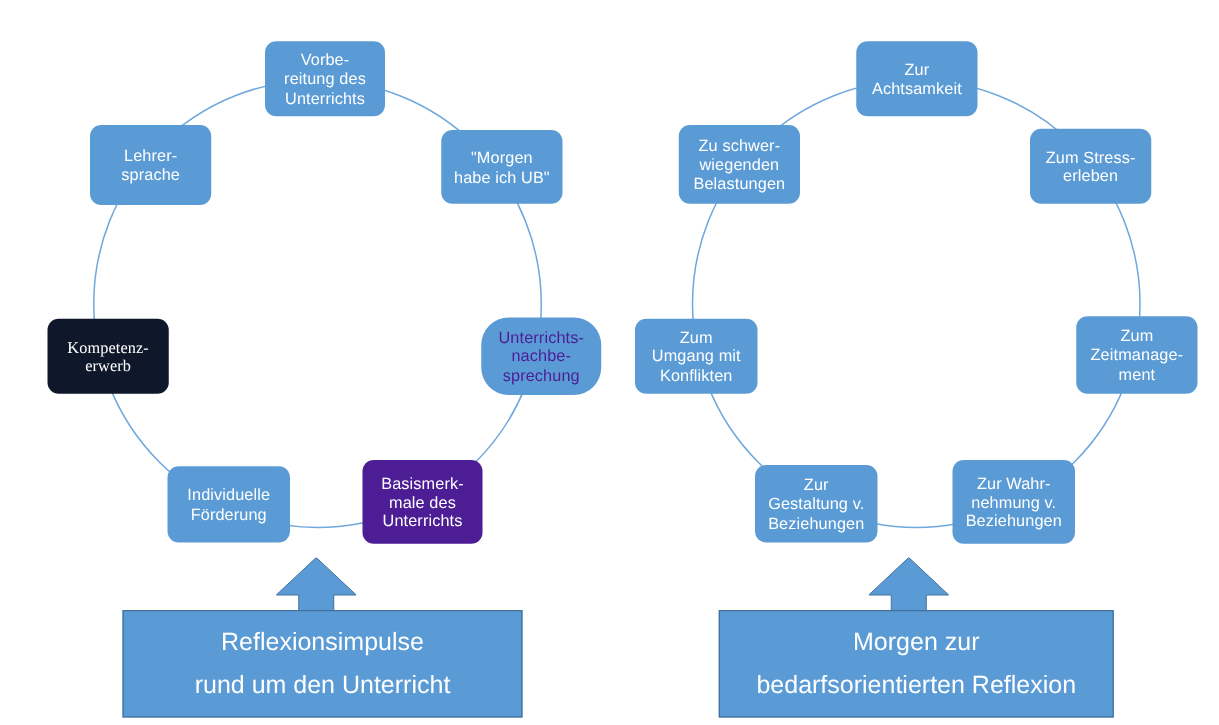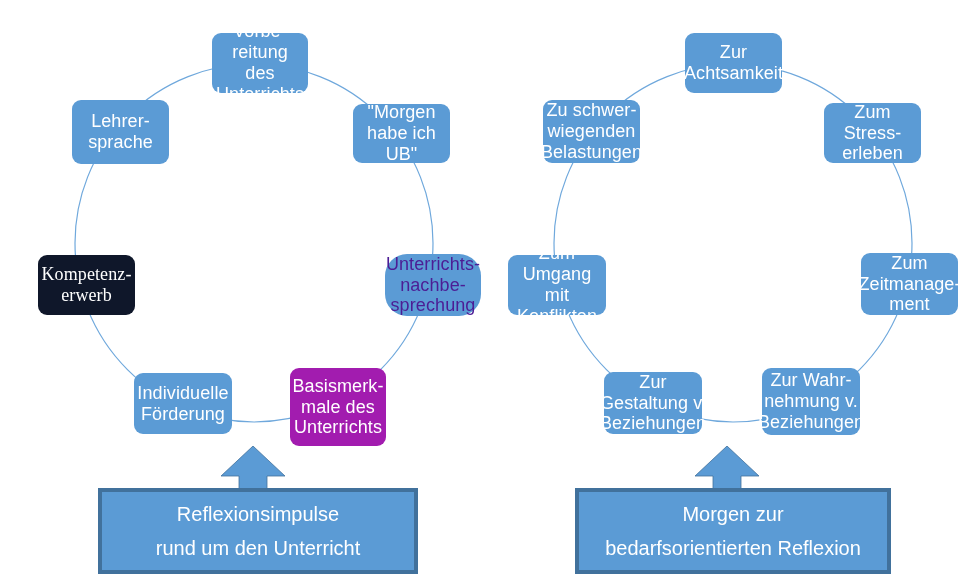--- a/index.html
+++ b/index.html
@@ -30,30 +30,30 @@
     position: absolute;
     box-sizing: border-box;
     background: #5B9BD5;
     border-radius: 9px;
     color: #ffffff;
     display: flex;
     align-items: center;
     justify-content: center;
     text-align: center;
     line-height: 1.16;
-    font-size: 18px;
+    font-size: 13px;
     letter-spacing: 0.1px;
     padding: 2px 3px;
     white-space: pre-line;
   }
   .banner {
     position: absolute;
     box-sizing: border-box;
     background: #5B9BD5;
-    border: 4px solid #14532d;
+    border: 1px solid #14532d;
     color: #ffffff;
     display: flex;
     flex-direction: column;
     align-items: center;
     justify-content: center;
     text-align: center;
     font-size: 20px;
     line-height: 1.0;
   }
   .banner-line {
@@ -73,21 +73,21 @@
       <circle cx="733" cy="243" r="179" fill="none" stroke="#6FA8DC" stroke-width="1.2"></circle>
     </svg>
 <div class="node" style="left: 212px; top: 33px; width: 96px; height: 60px; background: rgb(91, 155, 213); color: rgb(255, 255, 255);">Vorbe-
 reitung des
 Unterrichts</div>
     <div class="node" style="left: 353px; top: 104px; width: 97px; height: 59px; background: rgb(91, 155, 213); color: rgb(255, 255, 255);">"Morgen
 habe ich UB"</div>
     <div class="node" style="left: 385px; top: 254px; width: 96px; height: 62px; background: rgb(91, 155, 213); color: #4c1d95; border-radius: 22px;">Unterrichts-
 nachbe-
 sprechung</div>
-    <div class="node" style="left: 290px; top: 368px; width: 96px; height: 78px; background: #a21caf; color: rgb(255, 255, 255);">Basismerk-
+    <div class="node" style="left: 290px; top: 368px; width: 96px; height: 67px; background: #4c1d95; color: rgb(255, 255, 255);">Basismerk-
 male des
 Unterrichts</div>
     <div class="node" style="left: 134px; top: 373px; width: 98px; height: 61px; background: rgb(91, 155, 213); color: rgb(255, 255, 255);">Individuelle
 Förderung</div>
     <div class="node" style="left: 38px; top: 255px; width: 97px; height: 60px; background: #0f172a; color: rgb(255, 255, 255); font-family: Liberation Serif, serif;">Kompetenz-
 erwerb</div>
     <div class="node" style="left: 72px; top: 100px; width: 97px; height: 64px; background: rgb(91, 155, 213); color: rgb(255, 255, 255);">Lehrer-
 sprache</div>
     <svg class="arrow" width="64" height="45" viewBox="0 0 64 45" style="left: 221px; top: 446px;">
       <path d="M 32 0 L 64 30 L 46 30 L 46 45 L 18 45 L 18 30 L 0 30 Z" fill="#5B9BD5" stroke="#41719C" stroke-width="0.8"></path>

